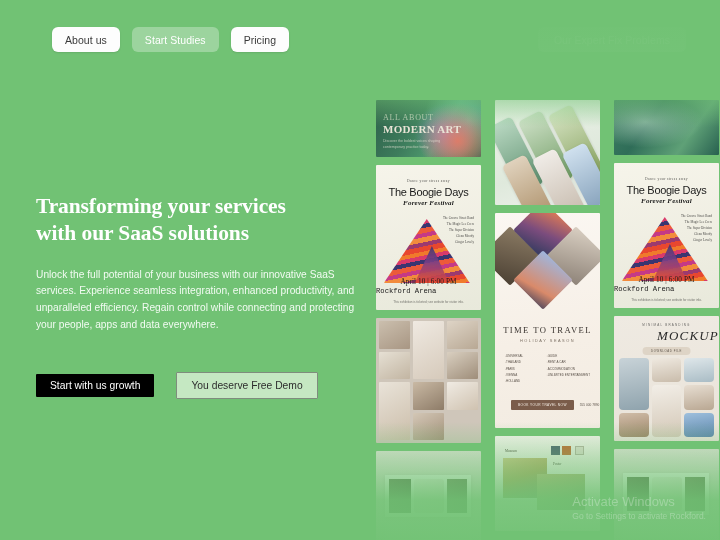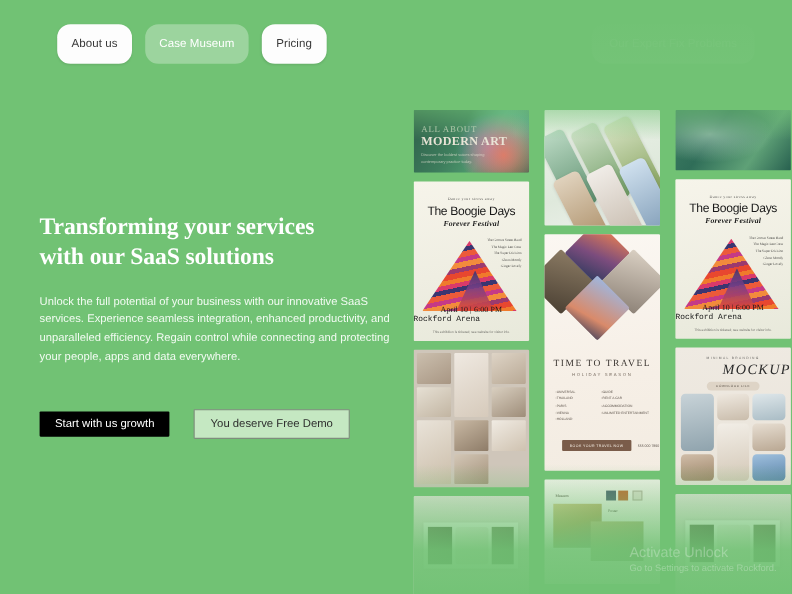--- a/index.html
+++ b/index.html
@@ -35,26 +35,26 @@
     gap: 12px;
   }
 
   .nav-right {
     margin-left: auto;
     display: flex;
     align-items: center;
   }
 
   .nav-btn {
-    height: 36px;
+    height: 25px;
     display: inline-flex;
     align-items: center;
     justify-content: center;
     padding: 0 13px;
-    border-radius: 12px;
+    border-radius: 6px;
     font-size: 10.5px;
     letter-spacing: 0.05px;
     white-space: nowrap;
     border: none;
     cursor: pointer;
     font-family: "Liberation Sans", sans-serif;
   }
 
   .nav-btn.light {
     background: #fdfdfd;
@@ -544,21 +544,21 @@
   }
   .wm-title { font-size: 13px; }
   .wm-sub { font-size: 8.5px; }
 </style>
 </head>
 <body>
 
 <nav class="navbar">
   <div class="nav-left">
     <button class="nav-btn light">About us</button>
-    <button class="nav-btn ghost">Case Museum</button>
+    <button class="nav-btn ghost">Start Studies</button>
     <button class="nav-btn light">Pricing</button>
   </div>
   <div class="nav-right">
     <button class="nav-btn cta">Our Expert Fix Problems</button>
   </div>
 </nav>
 
 <section class="hero">
   <h1 class="hero-title">
     <span>Transforming your services</span><br>
@@ -717,15 +717,15 @@
       <div class="st-ref"></div>
     </div>
 
   </div>
 
   <div class="fade top"></div>
   <div class="fade bottom"></div>
 </section>
 
 <div class="watermark">
-  <div class="wm-title">Activate Unlock</div>
+  <div class="wm-title">Activate Windows</div>
   <div class="wm-sub">Go to Settings to activate Rockford.</div>
 </div>
 
 </body></html>

